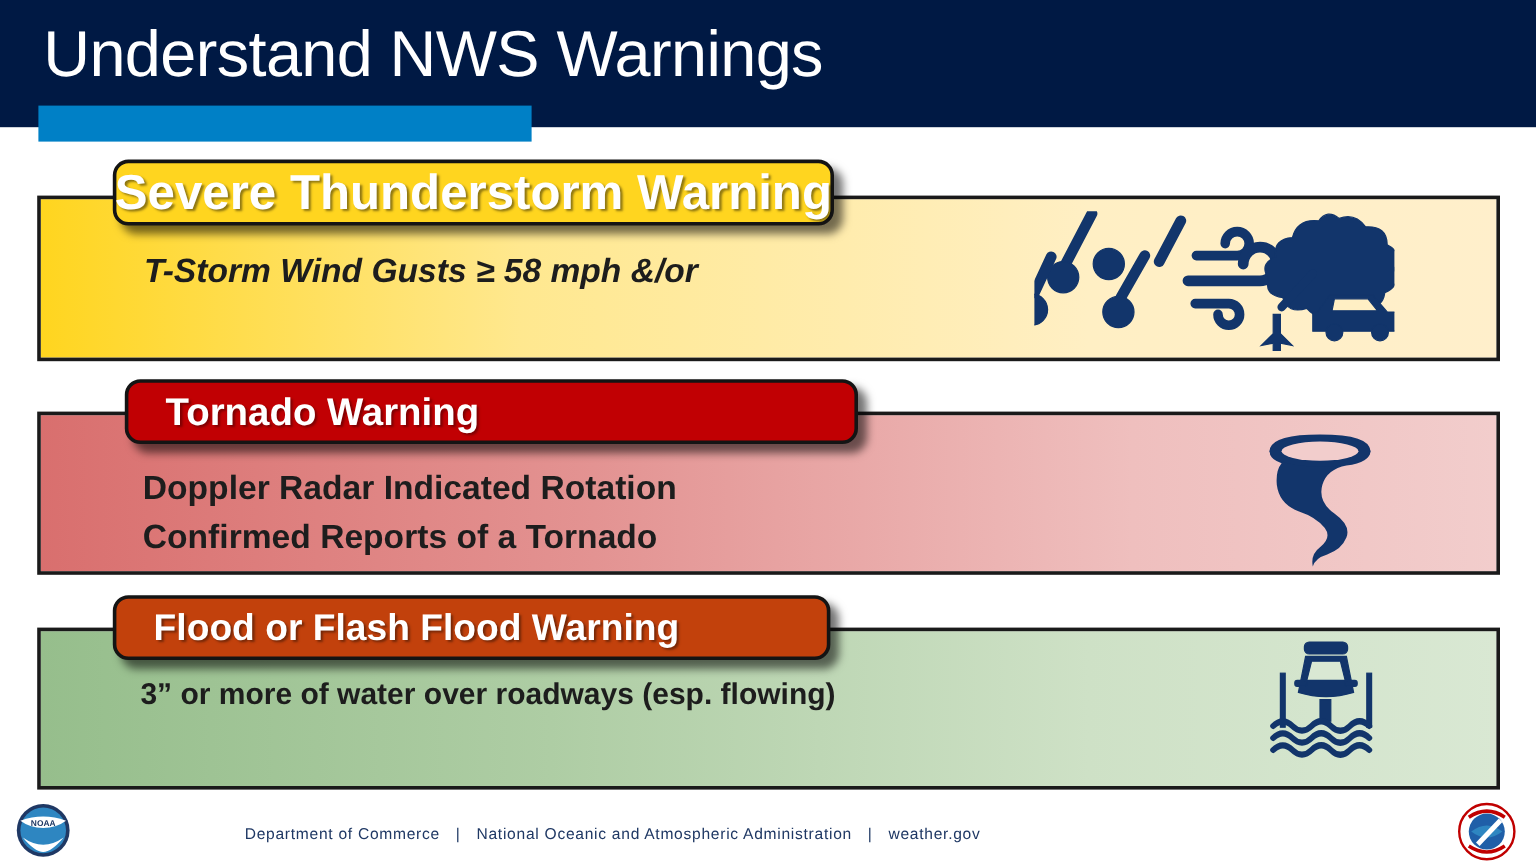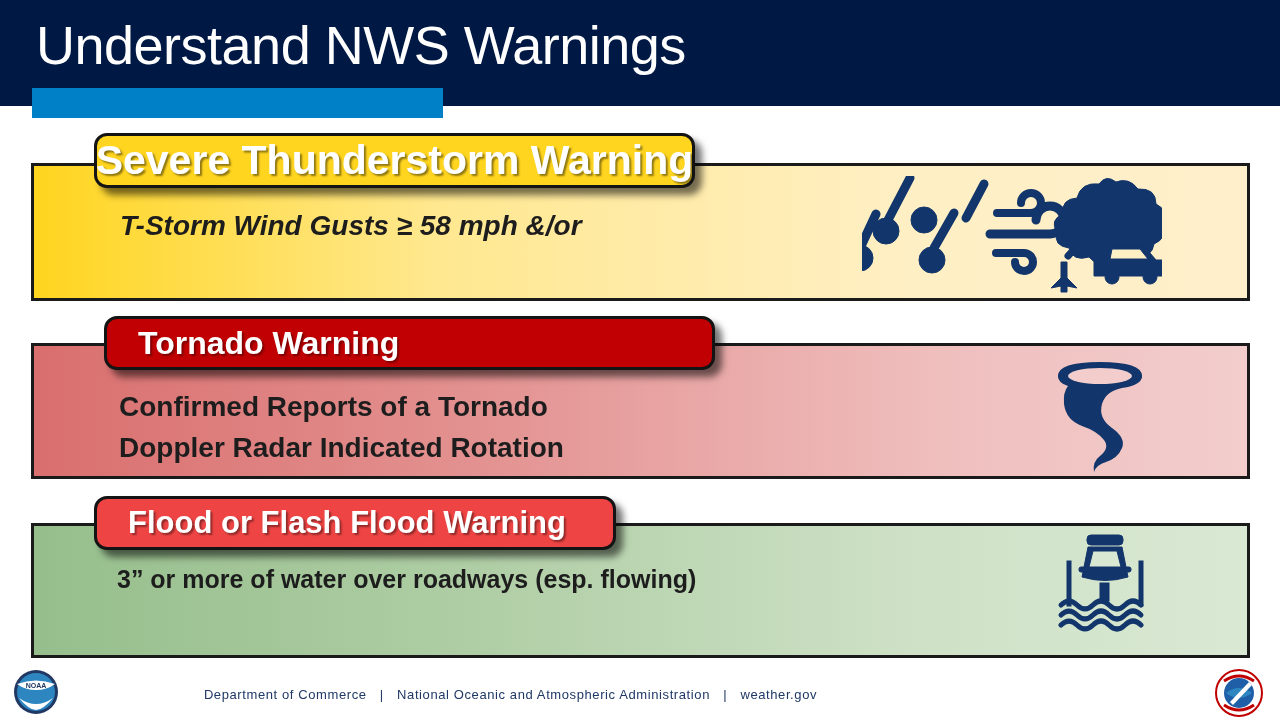--- a/index.html
+++ b/index.html
@@ -92,22 +92,22 @@
   }
   #pill-tornado {
     left: 94px; top: 316px; width: 611px; height: 54px;
     background: #C10003;
     font-size: 32px;
     padding-left: 31px;
     text-shadow: 2px 2px 2px rgba(0,0,0,0.35);
     margin-left: 10px;
   }
   #pill-flood {
-    left: 94px; top: 496px; width: 522px; height: 54px;
-    background: #ef4444;
+    left: 94px; top: 496px; width: 598px; height: 54px;
+    background: #c2410c;
     font-size: 31px;
     padding-left: 31px;
     text-shadow: 2px 2px 2px rgba(0,0,0,0.4);
   }
 
   
   .icon-area { position: absolute; }
   #icons-severe  { left: 862px; top: 176px; width: 300px; height: 120px; }
   #icon-tornado  { left: 1040px; top: 358px; width: 120px; height: 115px; }
   #icon-flood    { left: 1055px; top: 533px; width: 100px; height: 100px; }
@@ -197,22 +197,22 @@
       <ellipse cx="60" cy="18" rx="32" ry="8" fill="#F2CDCC"></ellipse>
     </g>
   </svg>
 </div>
 
 <div id="pill-tornado" class="pill">
   <span>Tornado Warning</span>
 </div>
 
 <div id="text-tornado" class="row-text">
+  <div>Doppler Radar Indicated Rotation</div>
   <div>Confirmed Reports of a Tornado</div>
-  <div>Doppler Radar Indicated Rotation</div>
 </div>
 
 <div id="row-flood" class="warning-row"></div>
 
 <div id="icon-flood" class="icon-area">
   <svg width="100" height="100" viewBox="0 0 100 100" xmlns="http://www.w3.org/2000/svg">
     <g fill="#12356B" stroke="#12356B">
 
       <rect x="32" y="2" width="36" height="10" rx="4"></rect>
       <path d="M33 14 h34 l6 30 q-23 7 -46 0 z"></path>

